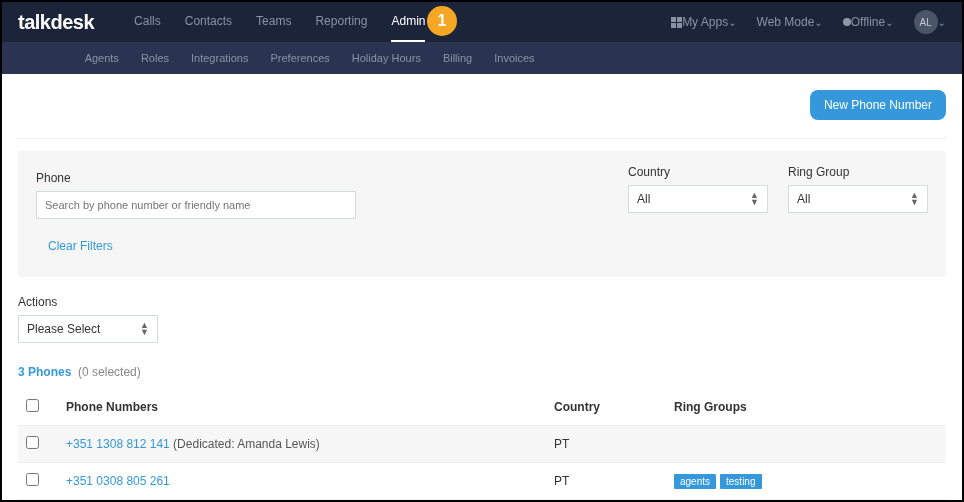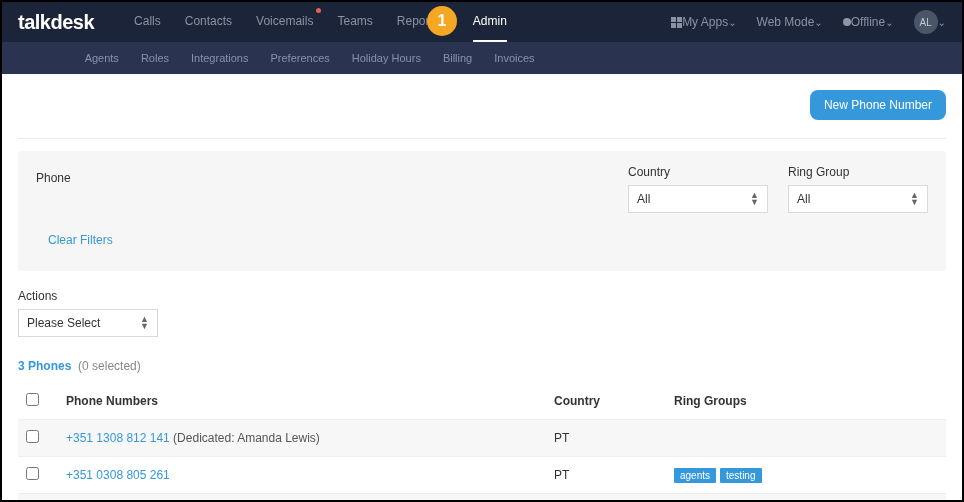--- a/index.html
+++ b/index.html
@@ -59,24 +59,20 @@
   input[type=checkbox] { cursor: pointer; }
 </style>
 </head>
 <body>
 
 <div class="topbar">
   <div class="logo">talkdesk</div>
   <div class="topnav">
     <div class="topnav-item">Calls</div>
     <div class="topnav-item">Contacts</div>
-    <div class="topnav-item">
-      <span>Voicemails</span>
-      <span class="red-dot"></span>
-    </div>
     <div class="topnav-item">Teams</div>
     <div class="topnav-item">Reporting</div>
     <div class="topnav-item active">Admin</div>
   </div>
   <div class="top-right">
     <div class="tr-item">
       <span class="grid-icon">
           <span></span>
           <span></span>
           <span></span>
@@ -115,20 +111,21 @@
 
 <div class="content">
   <div class="clearfix">
     <button class="btn-primary">New Phone Number</button>
   </div>
   <div class="divider"></div>
 
   <div class="filter-panel">
     <div class="filter-col phone">
       <div class="filter-label">Phone</div>
+      <input class="text-input" type="text" placeholder="Search by phone number or friendly name" style="">
     </div>
     <div class="filter-col country">
       <div class="filter-label">Country</div>
       <div class="select">
         <span>All</span>
         <span class="arrows">▲<br>▼</span>
       </div>
     </div>
     <div class="filter-col ring">
       <div class="filter-label">Ring Group</div>

